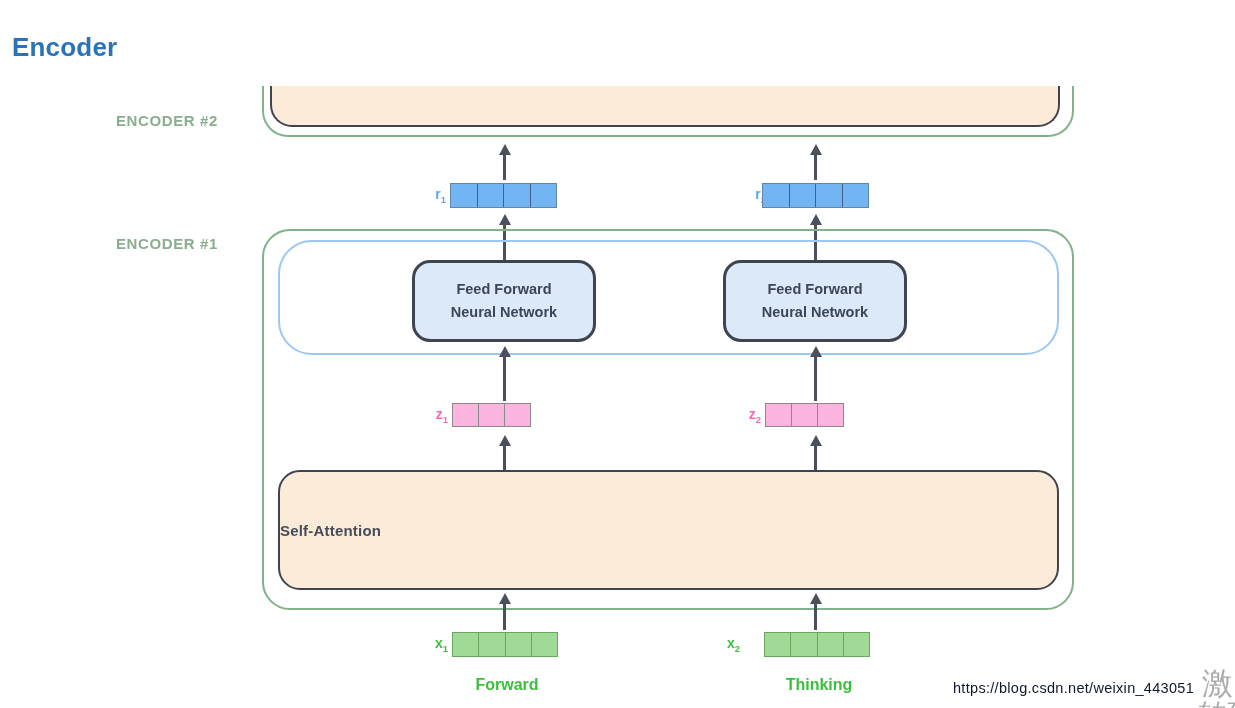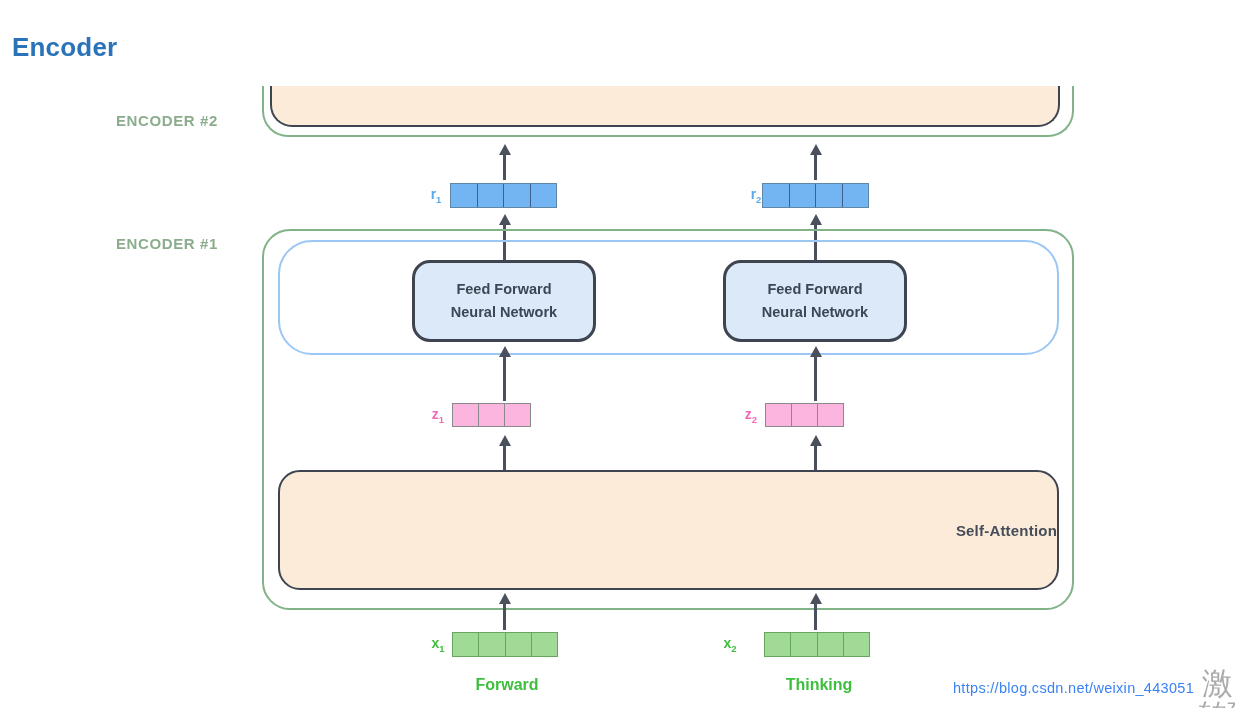--- a/index.html
+++ b/index.html
@@ -53,21 +53,21 @@
     display:flex; align-items:center; justify-content:center; text-align:center;
     font-size:14.5px; font-weight:600; line-height:1.6; color:#3D4654;
   }
   .ffnn-left  { left:412px; }
   .ffnn-right { left:723px; }
 
   .sa-box {
     left:278px; top:438px; width:781px; height:120px;
     background:var(--peach,#FCEBD8);
     border:2.5px solid var(--dark,#3E4450); border-radius:22px;
-    display:flex; align-items:center; justify-content:flex-end;
+    display:flex; align-items:center; justify-content:flex-start;
     font-size:15px; font-weight:600; color:#454D5A; letter-spacing:0.2px;
   }
 
   
   .vec { display:flex; }
   .vec .cell { flex:1; }
   .vec-blue  { background:#73B5F3; border:1.5px solid #5E87A8; }
   .vec-blue  .cell { border-right:1.6px solid #3F608A; }
   .vec-pink  { background:#FBB5DF; border:1.3px solid #8A8A8A; }
   .vec-pink  .cell { border-right:1.3px solid #8A8A8A; }
@@ -75,21 +75,21 @@
   .vec-green .cell { border-right:1.4px solid #67A65D; }
   .vec .cell:last-child { border-right:none; }
 
   .vec-r1 { left:450px; top:151px; width:107px; height:25px; }
   .vec-r2 { left:762px; top:151px; width:107px; height:25px; }
   .vec-z1 { left:452px; top:371px; width:79px;  height:24px; }
   .vec-z2 { left:765px; top:371px; width:79px;  height:24px; }
   .vec-x1 { left:452px; top:600px; width:106px; height:25px; }
   .vec-x2 { left:764px; top:600px; width:106px; height:25px; }
 
-  .vec-label { width:20px; text-align:center; font-size:14px; font-weight:bold; }
+  .vec-label { width:20px; text-align:right; font-size:14px; font-weight:bold; }
   .vec-label sub { font-size:9.5px; }
   .lbl-r1 { left:426px; top:154px; color:var(--r-blue,#58A8EE); }
   .lbl-r2 { left:746px; top:154px; color:var(--r-blue,#58A8EE); }
   .lbl-z1 { left:428px; top:374px; color:var(--z-pink,#F369B5); }
   .lbl-z2 { left:741px; top:374px; color:var(--z-pink,#F369B5); }
   .lbl-x1 { left:428px; top:603px; color:var(--x-green,#3FBF3F); }
   .lbl-x2 { left:720px; top:603px; color:var(--x-green,#3FBF3F); }
 
   
   .token {
@@ -106,21 +106,21 @@
     border-left:6px solid transparent; border-right:6px solid transparent;
     border-bottom:11px solid var(--arrow,#4A505C);
   }
   .arrow .shaft {
     width:2.6px; margin:-1px auto 0 auto; background:var(--arrow,#4A505C);
   }
 
   
   .wm-url {
     left:953px; top:648px; font-size:14.5px; letter-spacing:0.3px;
-    color:#3b82f6; white-space:nowrap;
+    color:#0f172a; white-space:nowrap;
   }
   .wm-cjk1 { left:1202px; top:631px; font-size:31px; color:#ABABAB;
              font-family:"DejaVu Sans",sans-serif; white-space:nowrap; }
   .wm-cjk2 { left:1199px; top:664px; font-size:28px; color:#ABABAB;
              font-family:"DejaVu Sans",sans-serif; white-space:nowrap; }
 </style>
 </head>
 <body>
 
 <div id="canvas">

